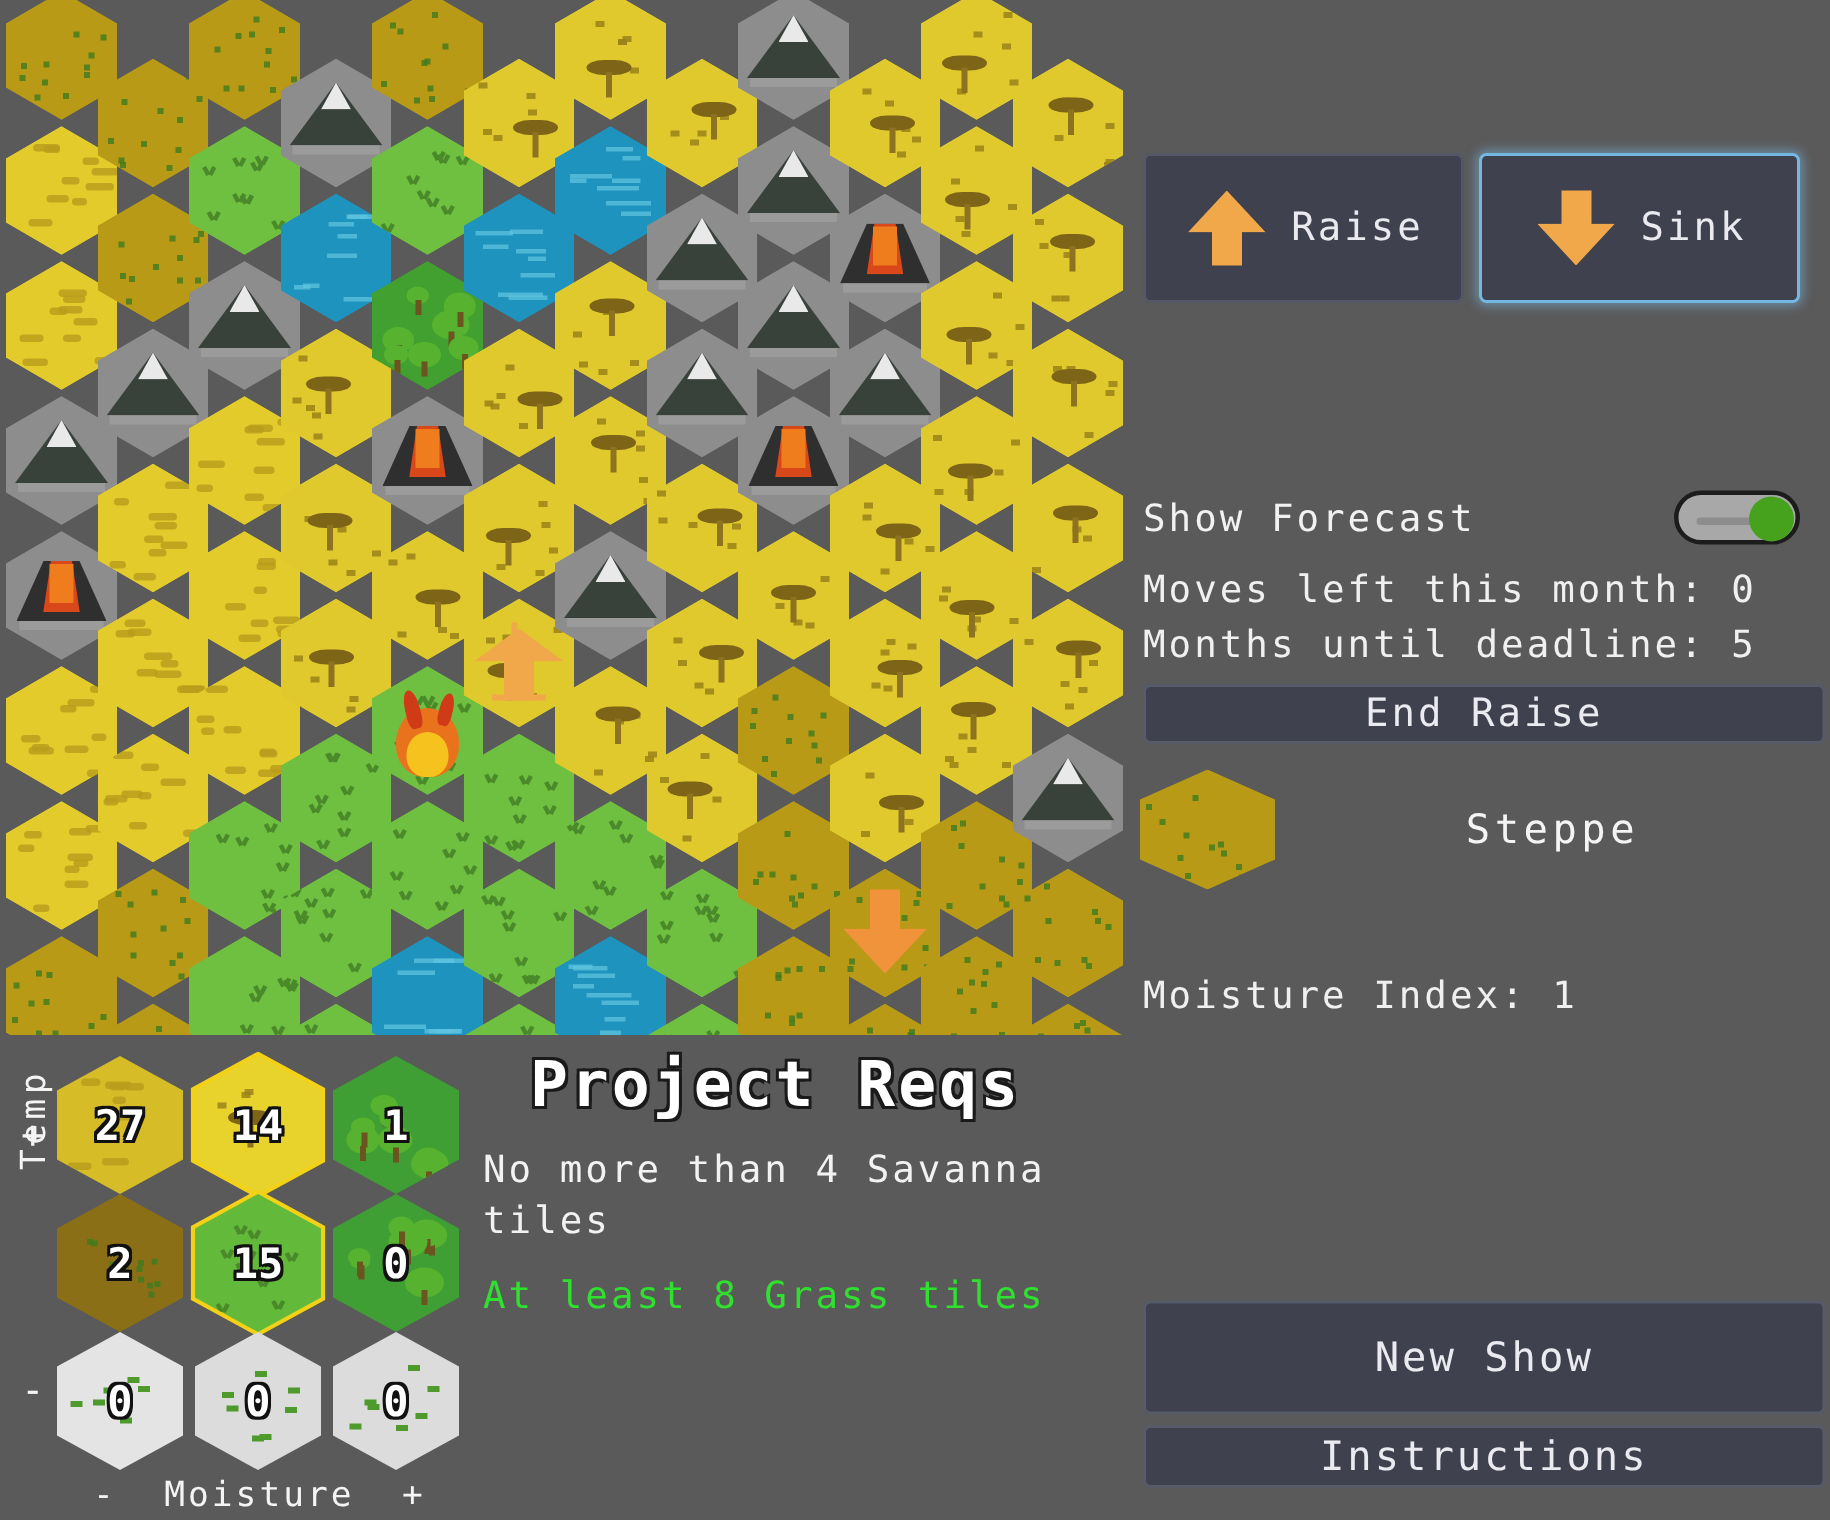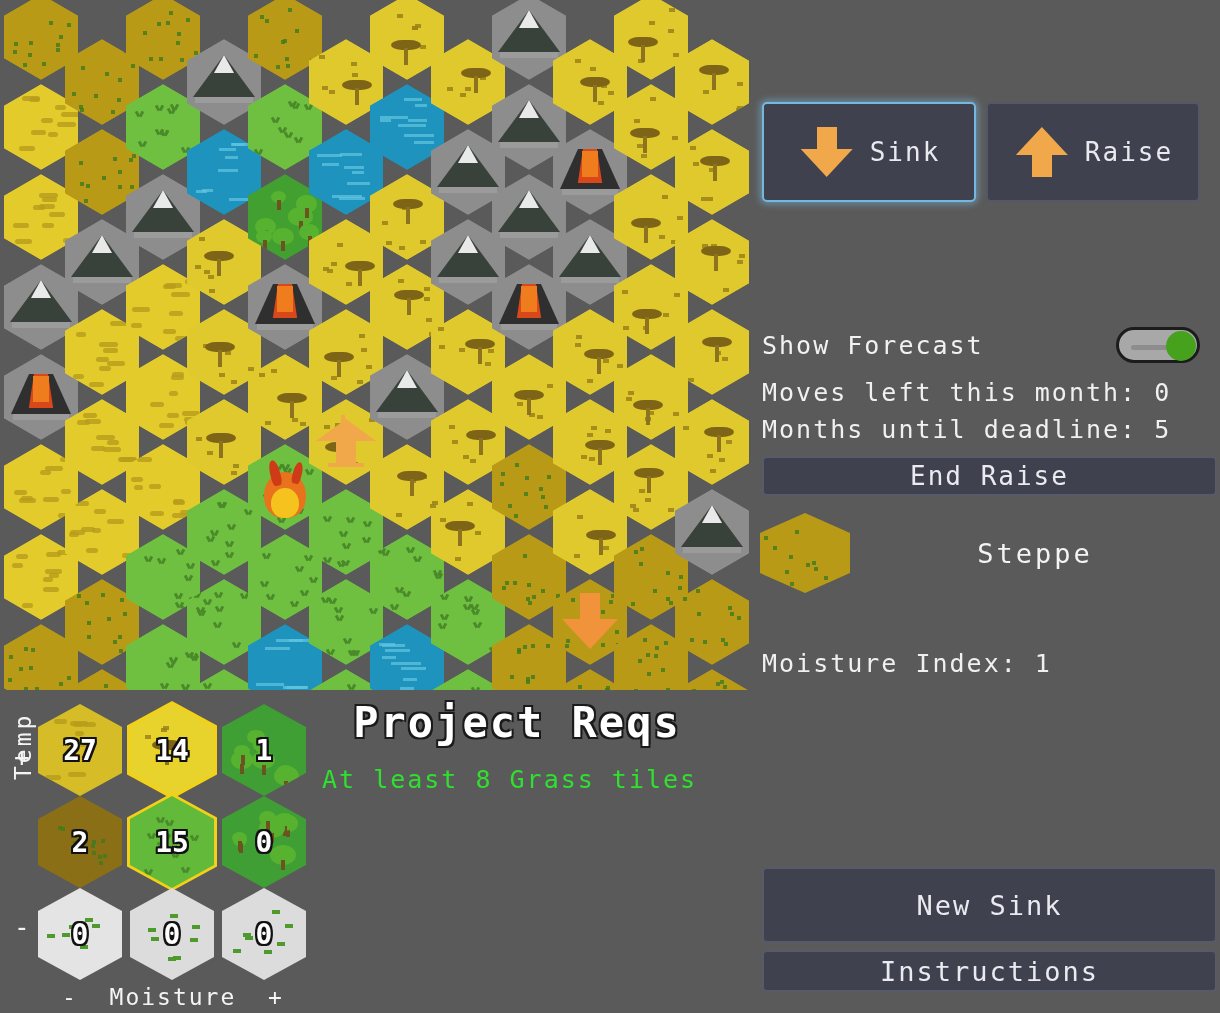--- a/index.html
+++ b/index.html
@@ -1439,33 +1439,33 @@
           <span class="moss" style="left:17.223440051078796px;top:19.96122757671401px;width:4px;height:4px;background:#3f7a1e;opacity:.8"></span>
           <span class="moss" style="left:13.61223378777504px;top:20.88375733839348px;width:4px;height:4px;background:#3f7a1e;opacity:.8"></span>
         </div>
       </div>
     </div>
 
   <div id="panel">
 
 
     <div class="tool-grid">
+      <div class="tool-btn">
+        <span class="ic ic-up">
+            <span class="head"></span>
+            <span class="stem"></span>
+          </span>
+        <span class="tool-label">Raise</span>
+      </div>
       <div class="tool-btn selected">
         <span class="ic ic-dn">
             <span class="stem"></span>
             <span class="head"></span>
           </span>
         <span class="tool-label">Sink</span>
-      </div>
-      <div class="tool-btn">
-        <span class="ic ic-up">
-            <span class="head"></span>
-            <span class="stem"></span>
-          </span>
-        <span class="tool-label">Raise</span>
       </div>
     </div>
 
     <div class="forecast-row">
       <span class="forecast-label">Show Forecast</span>
       <span class="toggle">
         <span class="track"></span>
         <span class="knob"></span>
       </span>
     </div>
@@ -1486,26 +1486,27 @@
           <span class="moss" style="left:30.047268897294998px;top:69.1624208507128px;width:4px;height:4px;background:#3f7a1e;opacity:.8"></span>
           <span class="moss" style="left:66.20316988229752px;top:70.28345283260569px;width:4px;height:4px;background:#3f7a1e;opacity:.8"></span>
           <span class="moss" style="left:34.93981012701988px;top:16.76502890745178px;width:4px;height:4px;background:#3f7a1e;opacity:.8"></span>
           <span class="moss" style="left:53.76743018627167px;top:54.17787767527625px;width:4px;height:4px;background:#3f7a1e;opacity:.8"></span>
           <span class="moss" style="left:46.102230697870255px;top:49.868870333302766px;width:4px;height:4px;background:#3f7a1e;opacity:.8"></span>
         </div>
     </div>
     <div class="sel-name">Steppe</div>
     <div class="stat" id="stat-moist">Moisture Index: 1</div>
 
-    <div class="wide-btn" id="btn-new-game">New Sink</div>
+    <div class="wide-btn" id="btn-new-game">New Show</div>
     <div class="wide-btn" id="btn-instructions">Instructions</div>
   </div>
 
   <div id="reqs">
     <div class="reqs-title">Project Reqs</div>
+    <div class="req-line req-unmet">No more than 4 Savanna tiles</div>
     <div class="req-line req-met">At least 8 Grass tiles</div>
   </div>
 
   <div id="matrix">
       <div class="m-hex" style="left: 38px; top: 6px; background: rgb(214, 189, 39);">
         <span style="position:absolute;left:15.922448577359319px;top:15.252825017087162px;width:13.064158278051764px;height:5px;background:#b79c1c;opacity:.8;border-radius:3px"></span>
         <span style="position:absolute;left:34.34334150701761px;top:38.28553657466546px;width:16.000509570352733px;height:5px;background:#b79c1c;opacity:.8;border-radius:3px"></span>
         <span style="position:absolute;left:35.09831822477281px;top:17.93749248981476px;width:10.50368116563186px;height:5px;background:#b79c1c;opacity:.8;border-radius:3px"></span>
         <span style="position:absolute;left:44.61625736579299px;top:17.54856052575633px;width:13.249249817803502px;height:5px;background:#b79c1c;opacity:.8;border-radius:3px"></span>
         <span style="position:absolute;left:31.516490975394845px;top:16.827835467644036px;width:18.91419266210869px;height:5px;background:#b79c1c;opacity:.8;border-radius:3px"></span>

